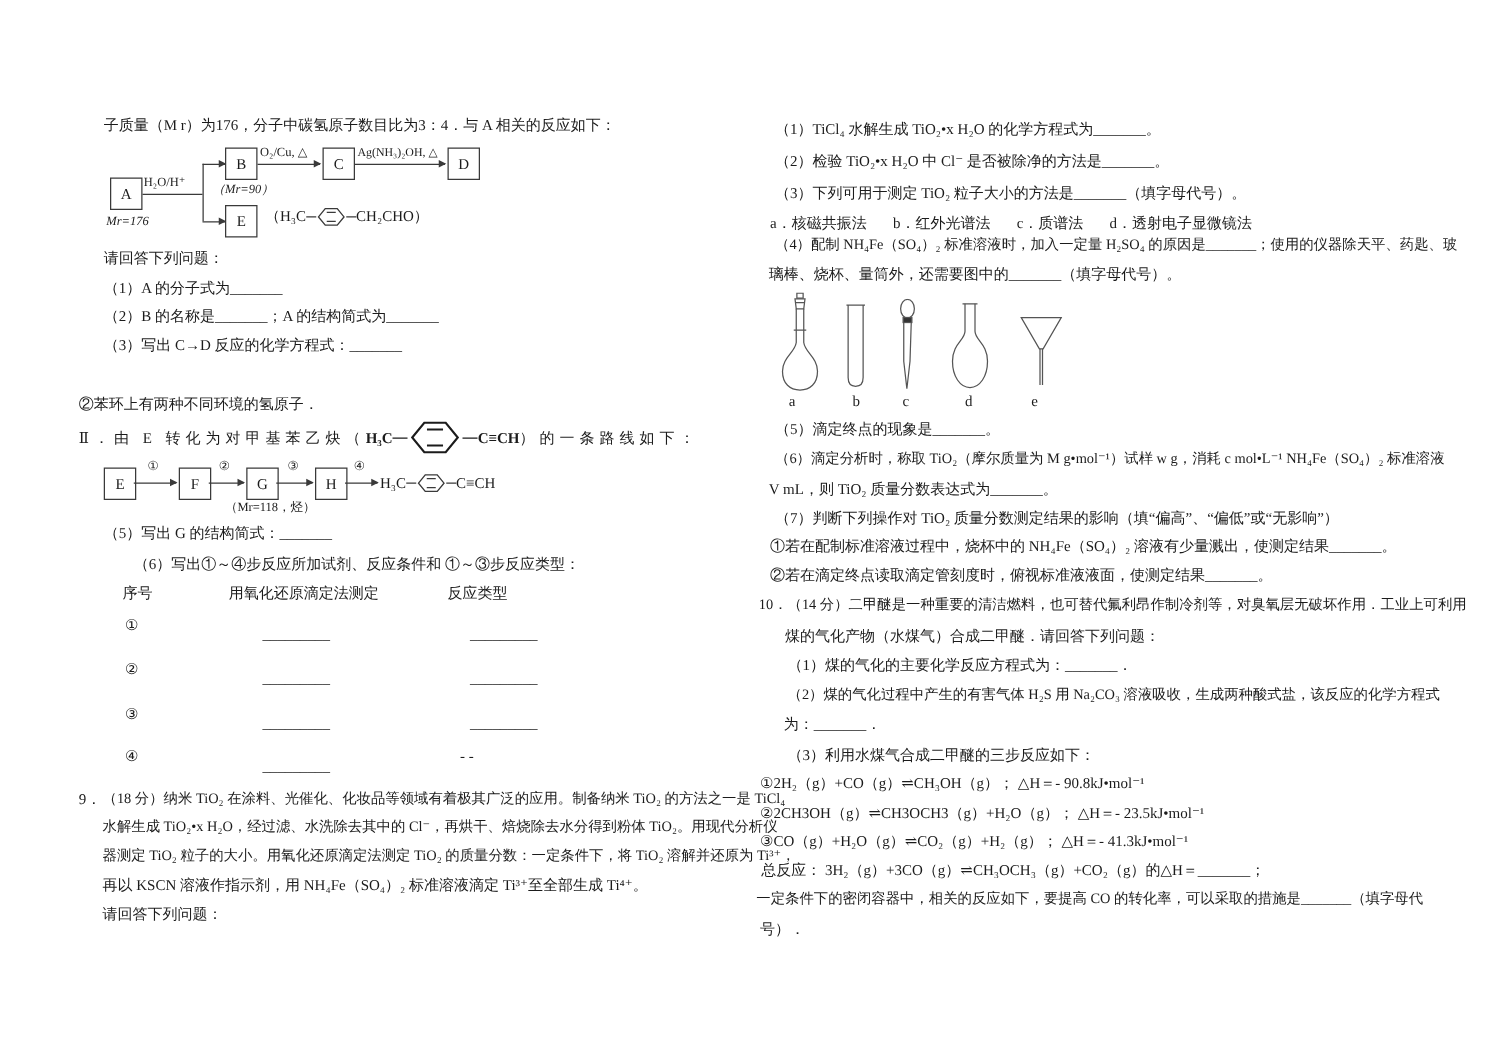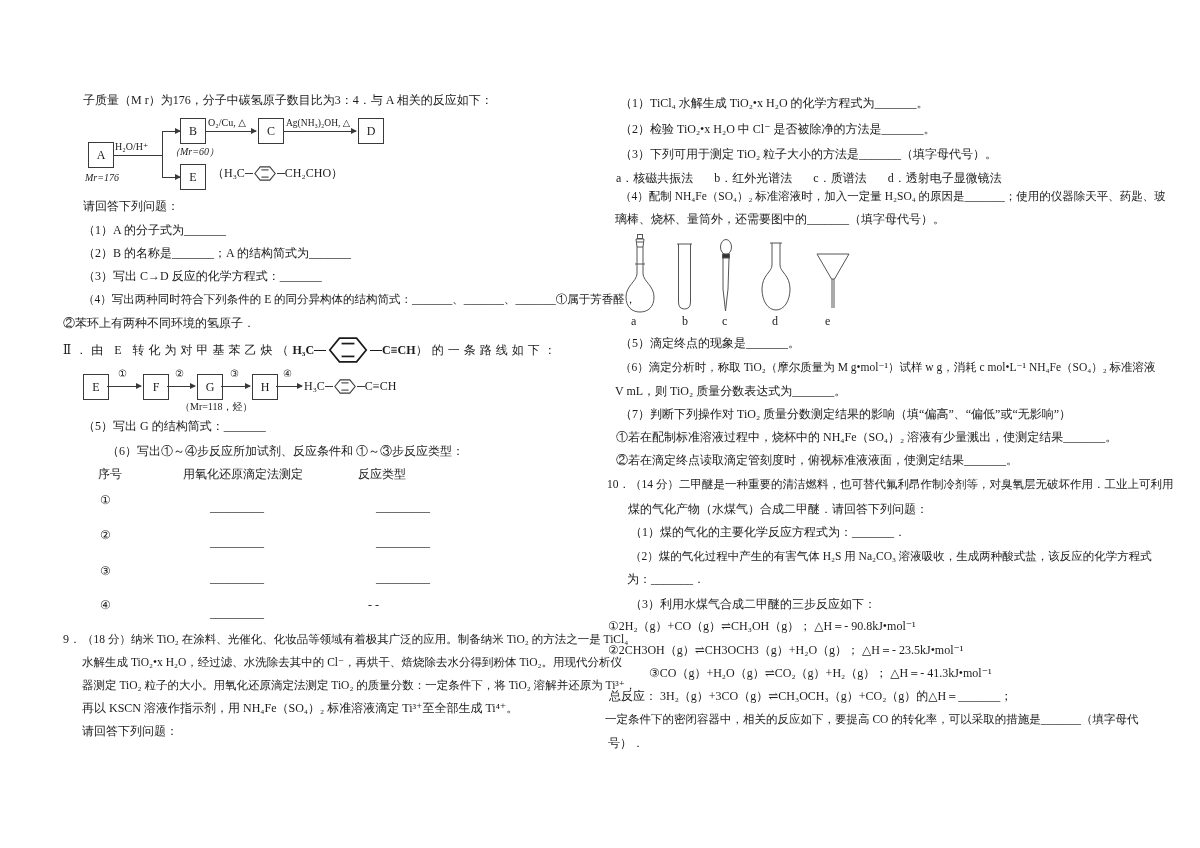--- a/index.html
+++ b/index.html
@@ -38,21 +38,21 @@
     <div class="hl" style="left:26px;top:43px;width:48px;"></div>
     <div class="t small" style="left:27px;top:29px;">H₂O/H⁺</div>
     <div class="vl" style="left:74px;top:19px;height:46px;"></div>
     <div class="hl" style="left:74px;top:19px;width:18px;">
         <span class="ah"></span>
       </div>
     <div class="hl" style="left:74px;top:65px;width:18px;">
         <span class="ah"></span>
       </div>
     <div class="box" style="left:92px;top:6px;">B</div>
-    <div class="t small" style="left:82px;top:34px;font-style:italic;">（Mr=60）</div>
+    <div class="t small" style="left:82px;top:34px;font-style:italic;">（Mr=90）</div>
     <div class="hl" style="left:118px;top:19px;width:50px;">
         <span class="ah"></span>
       </div>
     <div class="t small" style="left:120px;top:5px;">O₂/Cu, △</div>
     <div class="box" style="left:170px;top:6px;">C</div>
     <div class="hl" style="left:196px;top:19px;width:72px;">
         <span class="ah"></span>
       </div>
     <div class="t tiny" style="left:198px;top:6px;">Ag(NH₃)₂OH, △</div>
     <div class="box" style="left:270px;top:6px;">D</div>
@@ -67,21 +67,20 @@
       </svg>
       <span class="bond"></span>
       <span class="t" style="position:static;">CH₂CHO）</span>
     </div>
   </div>
 
   <div class="t" style="left:83px;top:199px;">请回答下列问题：</div>
   <div class="t" style="left:83px;top:223px;">（1）A 的分子式为_______</div>
   <div class="t" style="left:83px;top:246px;">（2）B 的名称是_______；A 的结构简式为_______</div>
   <div class="t" style="left:83px;top:269px;">（3）写出 C→D 反应的化学方程式：_______</div>
-  <div class="t fit" style="left:83px;top:292px;">（4）写出两种同时符合下列条件的 E 的同分异构体的结构简式：_______、_______、_______①属于芳香醛，</div>
   <div class="t" style="left:63px;top:316px;">②苯环上有两种不同环境的氢原子．</div>
 
   <div class="flex" style="position:absolute;left:63px;top:334px;height:32px;align-items:center;">
     <span class="t sp4" style="position:static;">Ⅱ．由 E 转化为对甲基苯乙炔（</span>
     <span class="struct">
       <span class="bold" style="font-size:12px;">H₃C</span>
       <span class="bondb"></span>
       <svg width="44" height="30" viewBox="0 0 40 28">
         <polygon points="3,14 12,3 28,3 37,14 28,25 12,25" fill="none" stroke="#1b1b1b" stroke-width="1.6"></polygon>
         <line x1="14" y1="8" x2="26" y2="8" stroke="#1b1b1b" stroke-width="1.6"></line>
@@ -206,18 +205,18 @@
   <div class="t" style="left:616px;top:453px;">②若在滴定终点读取滴定管刻度时，俯视标准液液面，使测定结果_______。</div>
 
   <div class="t fit" style="left:607px;top:477px;">10．（14 分）二甲醚是一种重要的清洁燃料，也可替代氟利昂作制冷剂等，对臭氧层无破坏作用．工业上可利用</div>
   <div class="t" style="left:628px;top:502px;">煤的气化产物（水煤气）合成二甲醚．请回答下列问题：</div>
   <div class="t" style="left:630px;top:525px;">（1）煤的气化的主要化学反应方程式为：_______．</div>
   <div class="t fit" style="left:630px;top:549px;">（2）煤的气化过程中产生的有害气体 H₂S 用 Na₂CO₃ 溶液吸收，生成两种酸式盐，该反应的化学方程式</div>
   <div class="t" style="left:627px;top:572px;">为：_______．</div>
   <div class="t" style="left:630px;top:597px;">（3）利用水煤气合成二甲醚的三步反应如下：</div>
   <div class="t" style="left:608px;top:619px;">①2H₂（g）+CO（g）⇌CH₃OH（g）； △H＝- 90.8kJ•mol⁻¹</div>
   <div class="t" style="left:608px;top:643px;">②2CH3OH（g）⇌CH3OCH3（g）+H₂O（g）； △H＝- 23.5kJ•mol⁻¹</div>
-  <div class="t" style="left:608px;top:666px;margin-left:41px;">③CO（g）+H₂O（g）⇌CO₂（g）+H₂（g）； △H＝- 41.3kJ•mol⁻¹</div>
+  <div class="t" style="left:608px;top:666px;">③CO（g）+H₂O（g）⇌CO₂（g）+H₂（g）； △H＝- 41.3kJ•mol⁻¹</div>
   <div class="t" style="left:609px;top:689px;">总反应： 3H₂（g）+3CO（g）⇌CH₃OCH₃（g）+CO₂（g）的△H＝_______；</div>
   <div class="t fit" style="left:605px;top:712px;">一定条件下的密闭容器中，相关的反应如下，要提高 CO 的转化率，可以采取的措施是_______（填字母代</div>
   <div class="t" style="left:608px;top:736px;">号）．</div>
 
 </div>
 
 </body></html>

